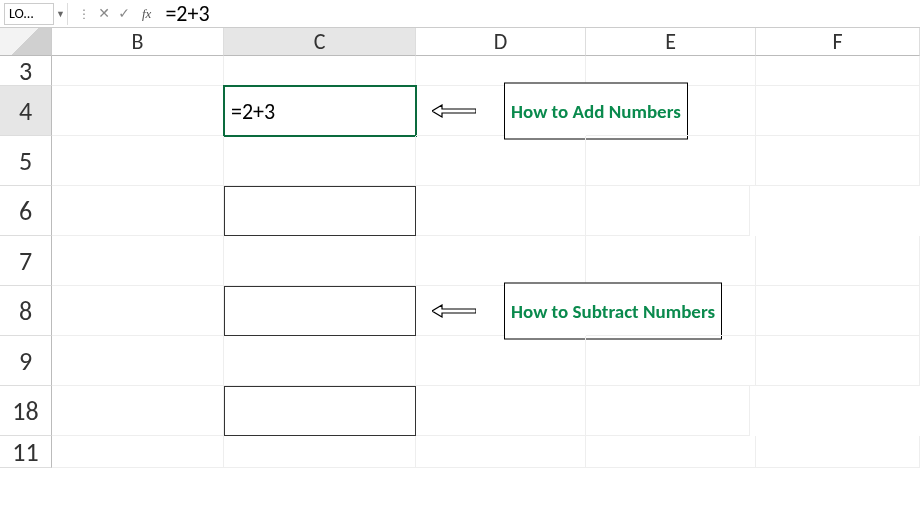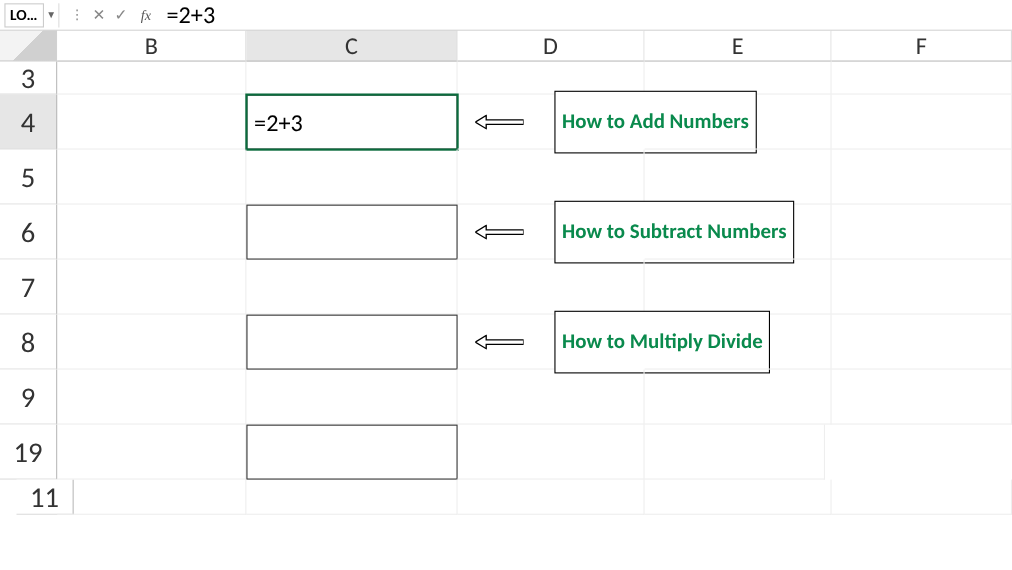--- a/index.html
+++ b/index.html
@@ -1,38 +1,38 @@
 <!DOCTYPE html>
 <html><head>
 <meta charset="utf-8">
 <style>
   * { box-sizing: border-box; margin: 0; padding: 0; }
   html, body { width: 920px; height: 518px; font-family: Calibri, Arial, sans-serif; background: #fff; overflow: hidden; }
   .formula-bar { display: flex; align-items: center; height: 28px; border-bottom: 1px solid #ccc; background: #fff; }
-  .namebox { width: 36px; height: 22px; margin-left: 4px; border: 1px solid #ccc; font-size: 14px; font-weight: bold; padding: 0 4px; display: flex; align-items: center; }
+  .namebox { width: 50px; height: 22px; margin-left: 4px; border: 1px solid #ccc; font-size: 14px; font-weight: normal; padding: 0 4px; display: flex; align-items: center; }
   .namebox-dd { width: 14px; height: 22px; display: flex; align-items: center; justify-content: center; color: #666; font-size: 9px; border-right: 1px solid #ddd; margin-right: 6px; }
   .vdots { color: #888; font-size: 12px; padding: 0 4px; }
   .fb-btn { width: 20px; height: 22px; display: flex; align-items: center; justify-content: center; color: #888; font-size: 14px; }
   .fx { font-style: italic; font-family: 'Times New Roman', serif; font-size: 13px; color: #555; padding: 0 8px; text-align: right; }
   .formula-input { flex: 1; height: 22px; border: none; font-size: 22px; padding: 0 6px; font-family: Calibri, Arial, sans-serif; }
   .grid-wrap { position: relative; width: 920px; height: 490px; }
   .col-headers { display: flex; position: absolute; top: 0; left: 0; height: 28px; }
   .corner { width: 52px; height: 28px; border-right: 1px solid #ccc; border-bottom: 1px solid #bbb; background: linear-gradient(135deg, #f3f3f3 50%, #d0d0d0 50%); }
   .col-h { height: 28px; border-right: 1px solid #ddd; border-bottom: 1px solid #bbb; display: flex; align-items: center; justify-content: center; font-size: 22px; color: #333; background: #fff; }
   .col-h.active { background: #e6e6e6; }
   .col-B { width: 172px; }
   .col-C { width: 192px; }
   .col-D { width: 170px; }
   .col-E { width: 170px; }
   .col-F { width: 164px; }
   .row-headers { position: absolute; top: 28px; left: 0; }
   .row-h { width: 52px; height: 50px; border-right: 1px solid #bbb; border-bottom: 1px solid #ddd; display: flex; align-items: center; justify-content: center; font-size: 26px; color: #333; background: #fff; }
   .row-h.active { background: #e6e6e6; }
   .row-h.r3 { height: 30px; }
-  .row-h.r11 { height: 32px; margin-left: 15px; }
+  .row-h.r11 { height: 32px; }
   .cells { position: absolute; top: 28px; left: 52px; }
   .row { display: flex; height: 50px; }
   .row.r3 { height: 30px; }
   .row.r11 { height: 32px; }
   .cell { height: 100%; border-right: 1px solid #eee; border-bottom: 1px solid #eee; position: relative; display: flex; align-items: center; padding: 0 6px; font-size: 22px; }
   .cell.cB { width: 172px; }
   .cell.cC { width: 192px; }
   .cell.cD { width: 170px; }
   .cell.cE { width: 170px; }
   .cell.cF { width: 164px; }
@@ -66,21 +66,21 @@
   </div>
 
   <div class="row-headers">
     <div class="row-h r3">3</div>
     <div class="row-h active">4</div>
     <div class="row-h">5</div>
     <div class="row-h">6</div>
     <div class="row-h">7</div>
     <div class="row-h">8</div>
     <div class="row-h">9</div>
-    <div class="row-h">19</div>
+    <div class="row-h">18</div>
     <div class="row-h r11">11</div>
   </div>
 
   <div class="cells">
     <div class="row r3">
       <div class="cell cB"></div>
       <div class="cell cC"></div>
       <div class="cell cD"></div>
       <div class="cell cE"></div>
       <div class="cell cF"></div>
@@ -102,48 +102,40 @@
     <div class="row">
       <div class="cell cB"></div>
       <div class="cell cC"></div>
       <div class="cell cD"></div>
       <div class="cell cE"></div>
       <div class="cell cF"></div>
     </div>
     <div class="row">
       <div class="cell cB"></div>
       <div class="cell cC bordered"></div>
-      <div class="cell cD">
-        <span class="arrow-left">
-          <svg width="44" height="14">
-              <path d="M44 5 L10 5 L10 1 L0 7 L10 13 L10 9 L44 9 Z" fill="#fff" stroke="#000" stroke-width="1.2"></path>
-            </svg>
-        </span>
-        <div class="annot">How to Subtract Numbers</div>
-      </div>
       <div class="cell cE"></div>
       <div class="cell cF"></div>
     </div>
     <div class="row">
       <div class="cell cB"></div>
       <div class="cell cC"></div>
       <div class="cell cD"></div>
       <div class="cell cE"></div>
       <div class="cell cF"></div>
     </div>
     <div class="row">
       <div class="cell cB"></div>
       <div class="cell cC bordered"></div>
       <div class="cell cD">
         <span class="arrow-left">
           <svg width="44" height="14">
               <path d="M44 5 L10 5 L10 1 L0 7 L10 13 L10 9 L44 9 Z" fill="#fff" stroke="#000" stroke-width="1.2"></path>
             </svg>
         </span>
-        <div class="annot">How to Multiply Divide</div>
+        <div class="annot">How to Subtract Numbers</div>
       </div>
       <div class="cell cE"></div>
       <div class="cell cF"></div>
     </div>
     <div class="row">
       <div class="cell cB"></div>
       <div class="cell cC"></div>
       <div class="cell cD"></div>
       <div class="cell cE"></div>
       <div class="cell cF"></div>

